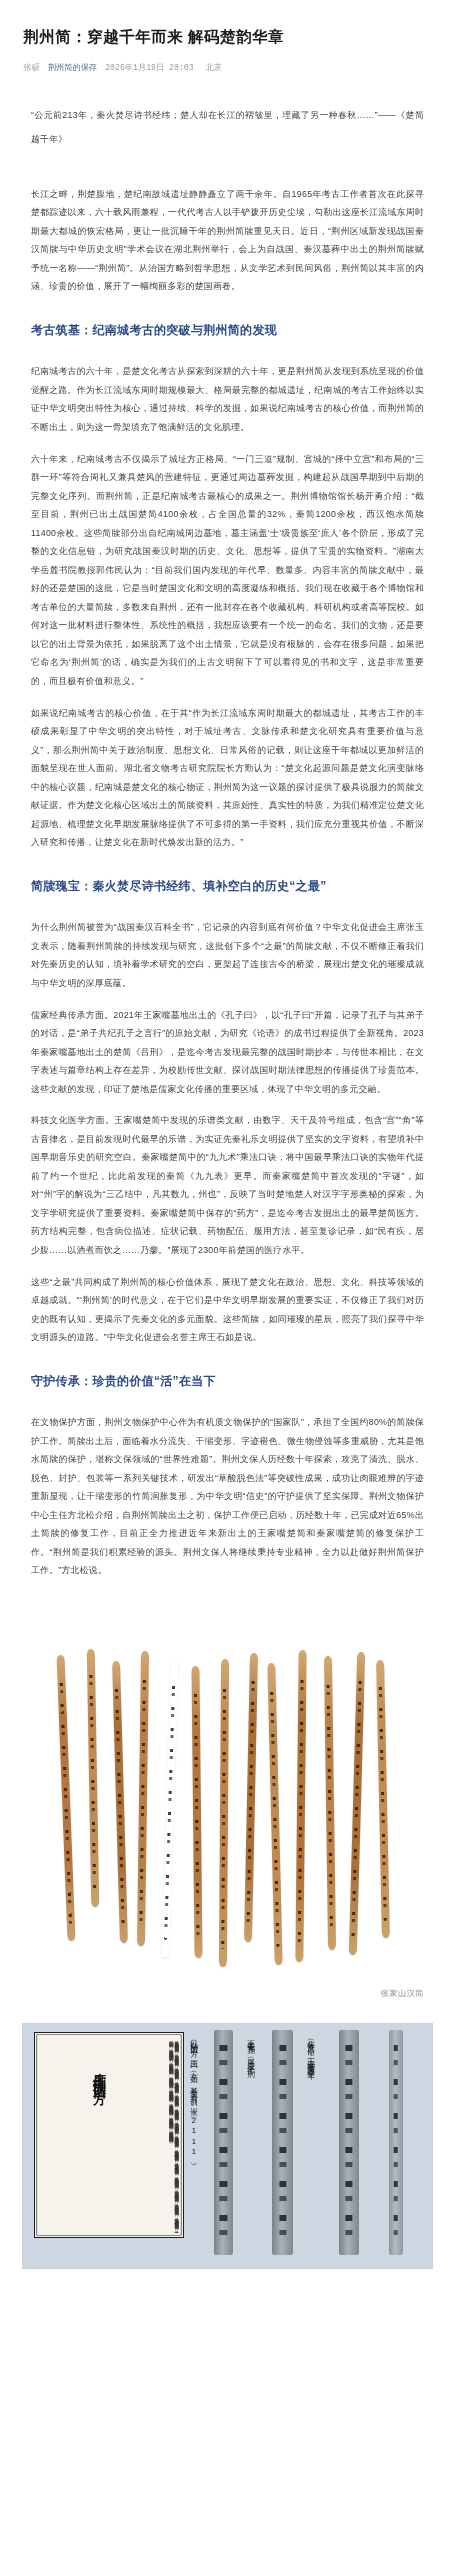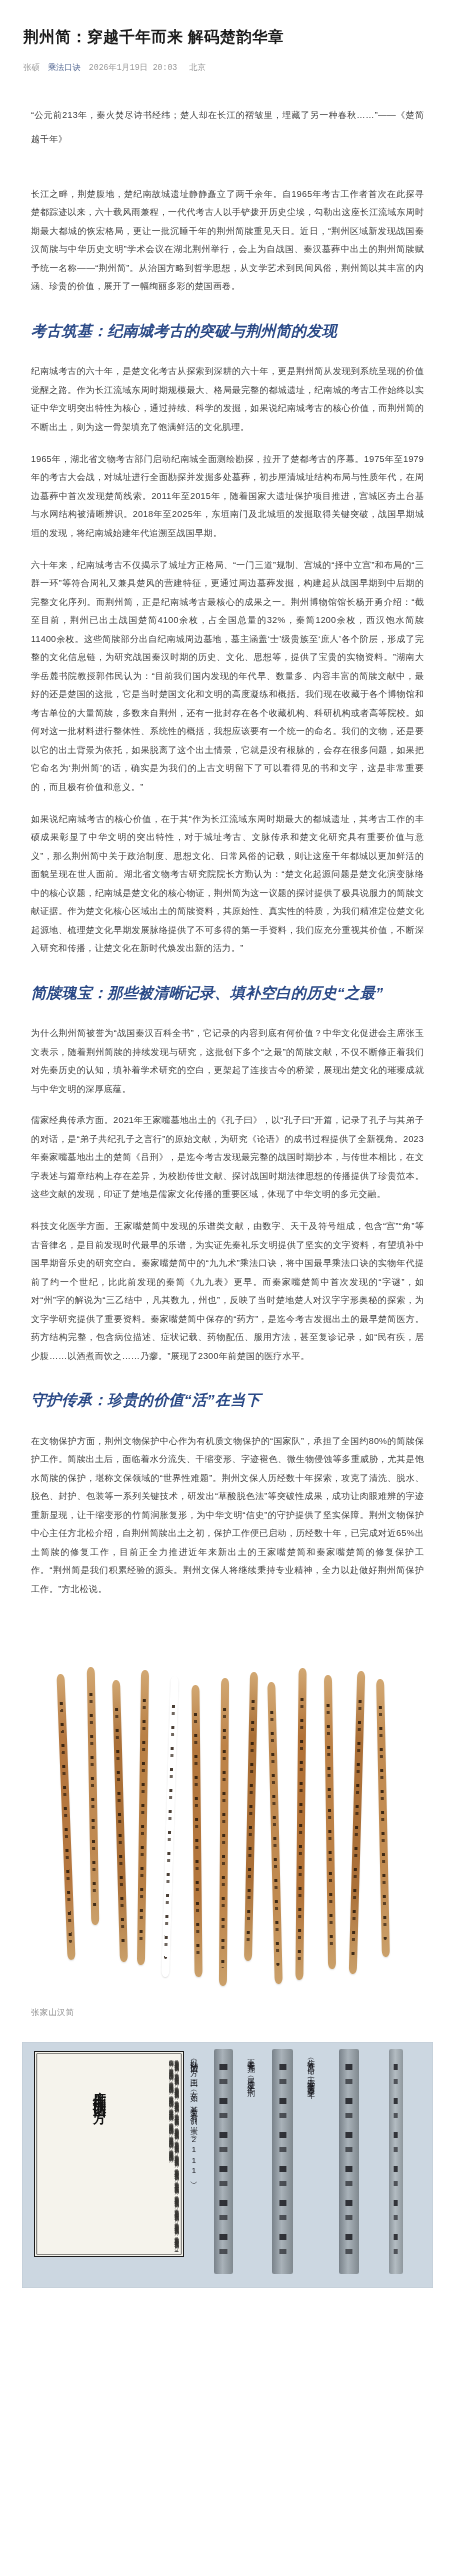--- a/index.html
+++ b/index.html
@@ -19,29 +19,29 @@
   .blob.b1{left:15.5px;top:5.2px;width:402px;height:155px;}
   .blob.b2{left:165px;top:-14.4px;width:289px;height:134px;background:#fcead6;}
   .blob.b3{left:62px;top:77px;width:381px;height:134px;background:#fdf0e1;}
   .blob.b4{left:247px;top:124px;width:216px;height:103px;background:#fbe6cd;}
   .blob.b5{left:-5.2px;top:103px;width:155px;height:93px;background:#fdf1e4;}
   .intro{position:relative;z-index:1;padding:23px 14.4px 15.5px 18.5px;font-size:8.8px;line-height:25px;color:#3d3d3d;text-align:justify;letter-spacing:0.3px;}
 
   .quote{position:relative;z-index:1;margin:30px 0 34px 0;font-size:8.8px;line-height:24px;color:#3d3d3d;letter-spacing:0.3px;text-align:justify;}
 
   .para{font-size:8.8px;line-height:18.5px;color:#3d3d3d;text-align:justify;letter-spacing:0.3px;margin:0 0 13.4px 0;}
-  .sec-h{font-size:15px;line-height:15.5px;font-weight:700;color:#2b4a87;margin:27px 0 24px 0;letter-spacing:0.3px;font-style:italic;}
+  .sec-h{font-size:12px;line-height:15.5px;font-weight:700;color:#2b4a87;margin:27px 0 24px 0;letter-spacing:0.3px;}
 
   
   .fig-slips{margin:66px auto 0 auto;width:340px;height:334px;position:relative;background:#fff;}
   .slip{position:absolute;border-radius:3.6px/6.2px;box-shadow:0 1px 1.5px rgba(0,0,0,.12);}
   .slip .ink{position:absolute;left:50%;transform:translateX(-50%);width:3.6px;top:8%;bottom:6%;
     background-image:repeating-linear-gradient(180deg,rgba(34,20,8,0) 0 4.6px,rgba(34,20,8,.82) 4.6px 7.7px,rgba(34,20,8,0) 7.7px 12.4px,rgba(34,20,8,.65) 12.4px 15px,rgba(34,20,8,0) 15px 21px);
     border-radius:1.5px;}
-  .figcap{margin:8.2px 0 0 0;text-align:left;font-size:8.2px;color:#8f8f8f;letter-spacing:0.5px;}
+  .figcap{margin:8.2px 0 0 0;text-align:right;font-size:8.2px;color:#8f8f8f;letter-spacing:0.5px;}
 
   
   .fig-panel{margin:24px 0 0 -8.8px;width:411px;height:246px;background:#ccd7e1;position:relative;box-shadow:inset 0 0 0 0.5px #bfcbd6;}
   .bookpage{position:absolute;left:11.3px;top:9.3px;width:148px;height:204px;background:#f5f3ec;
     border:1px solid #1d1d1d;box-shadow:inset 0 0 0 1.5px #f5f3ec,inset 0 0 0 2.1px #1d1d1d;overflow:hidden;}
   .dense{position:absolute;right:3.1px;top:4.1px;bottom:4.1px;left:3.1px;writing-mode:vertical-rl;
     font-size:4.6px;line-height:5.7px;color:#23221f;letter-spacing:0.5px;overflow:hidden;opacity:.92;}
   .bigcol{position:absolute;left:54px;top:28px;writing-mode:vertical-rl;font-size:13px;font-weight:700;color:#141414;letter-spacing:3.1px;background:#f5f3ec;padding:1px 1.5px;}
   .gslip{position:absolute;top:7.2px;height:225px;background:linear-gradient(90deg,#79828a,#a9b2b9 45%,#80898f);border-radius:2.1px;}
   .gslip .ink{position:absolute;left:50%;transform:translateX(-50%);width:7.2px;top:4%;bottom:4%;
@@ -52,37 +52,37 @@
 </style>
 </head>
 <body>
 
 <div class="page">
   <div class="content">
 
     <h1 class="title">荆州简：穿越千年而来 解码楚韵华章</h1>
 
     <div class="byline">
-      <span class="author">张硕</span><span class="source">乘法口诀</span><span class="time">2026年1月19日 20:03</span><span class="location">北京</span>
+      <span class="author">张硕</span><span class="source">荆州简的保存</span><span class="time">2026年1月19日 20:03</span><span class="location">北京</span>
     </div>
 
 
     <div class="quote">“公元前213年，秦火焚尽诗书经纬；楚人却在长江的褶皱里，埋藏了另一种春秋……”——《楚简越千年》</div>
 
     <div id="article-body">
         <p class="para">长江之畔，荆楚腹地，楚纪南故城遗址静静矗立了两千余年。自1965年考古工作者首次在此探寻楚都踪迹以来，六十载风雨兼程，一代代考古人以手铲拨开历史尘埃，勾勒出这座长江流域东周时期最大都城的恢宏格局，更让一批沉睡千年的荆州简牍重见天日。近日，“荆州区域新发现战国秦汉简牍与中华历史文明”学术会议在湖北荆州举行，会上为自战国、秦汉墓葬中出土的荆州简牍赋予统一名称——“荆州简”。从治国方略到哲学思想，从文学艺术到民间风俗，荆州简以其丰富的内涵、珍贵的价值，展开了一幅绚丽多彩的楚国画卷。</p>
         <h2 class="sec-h">考古筑基：纪南城考古的突破与荆州简的发现</h2>
         <p class="para">纪南城考古的六十年，是楚文化考古从探索到深耕的六十年，更是荆州简从发现到系统呈现的价值觉醒之路。作为长江流域东周时期规模最大、格局最完整的都城遗址，纪南城的考古工作始终以实证中华文明突出特性为核心，通过持续、科学的发掘，如果说纪南城考古的核心价值，而荆州简的不断出土，则为这一骨架填充了饱满鲜活的文化肌理。</p>
-        <p class="para">1965年，湖北省文物考古部门启动纪南城全面测绘勘探，拉开了楚都考古的序幕。1975年至1979年的考古大会战，对城址进行全面勘探并发掘多处墓葬，初步厘清城址结构布局与性质年代，在周边墓葬中首次发现楚简线索。2011年至2015年，随着国家大遗址保护项目推进，宫城区夯土台基与水网结构被清晰辨识。2018年至2025年，东垣南门及北城垣的发掘取得关键突破，战国早期城垣的发现，将纪南城始建年代追溯至战国早期。</p>
         <p class="para">六十年来，纪南城考古不仅揭示了城址方正格局、“一门三道”规制、宫城的“择中立宫”和布局的“三群一环”等符合周礼又兼具楚风的营建特征，更通过周边墓葬发掘，构建起从战国早期到中后期的完整文化序列。而荆州简，正是纪南城考古最核心的成果之一。荆州博物馆馆长杨开勇介绍：“截至目前，荆州已出土战国楚简4100余枚，占全国总量的32%，秦简1200余枚，西汉饱水简牍11400余枚。这些简牍部分出自纪南城周边墓地，墓主涵盖‘士’级贵族至‘庶人’各个阶层，形成了完整的文化信息链，为研究战国秦汉时期的历史、文化、思想等，提供了宝贵的实物资料。”湖南大学岳麓书院教授郭伟民认为：“目前我们国内发现的年代早、数量多、内容丰富的简牍文献中，最好的还是楚国的这批，它是当时楚国文化和文明的高度凝练和概括。我们现在收藏于各个博物馆和考古单位的大量简牍，多数来自荆州，还有一批封存在各个收藏机构、科研机构或者高等院校。如何对这一批材料进行整体性、系统性的概括，我想应该要有一个统一的命名。我们的文物，还是要以它的出土背景为依托，如果脱离了这个出土情景，它就是没有根脉的，会存在很多问题，如果把它命名为‘荆州简’的话，确实是为我们的上古文明留下了可以看得见的书和文字，这是非常重要的，而且极有价值和意义。”</p>
         <p class="para">如果说纪南城考古的核心价值，在于其“作为长江流域东周时期最大的都城遗址，其考古工作的丰硕成果彰显了中华文明的突出特性，对于城址考古、文脉传承和楚文化研究具有重要价值与意义”，那么荆州简中关于政治制度、思想文化、日常风俗的记载，则让这座千年都城以更加鲜活的面貌呈现在世人面前。湖北省文物考古研究院院长方勤认为：“楚文化起源问题是楚文化演变脉络中的核心议题，纪南城是楚文化的核心物证，荆州简为这一议题的探讨提供了极具说服力的简牍文献证据。作为楚文化核心区域出土的简牍资料，其原始性、真实性的特质，为我们精准定位楚文化起源地、梳理楚文化早期发展脉络提供了不可多得的第一手资料，我们应充分重视其价值，不断深入研究和传播，让楚文化在新时代焕发出新的活力。”</p>
-        <h2 class="sec-h">简牍瑰宝：那些被清晰记录、填补空白的历史“之最”</h2>
+        <h2 class="sec-h">简牍瑰宝：秦火焚尽诗书经纬、填补空白的历史“之最”</h2>
         <p class="para">为什么荆州简被誉为“战国秦汉百科全书”，它记录的内容到底有何价值？中华文化促进会主席张玉文表示，随着荆州简牍的持续发现与研究，这批创下多个“之最”的简牍文献，不仅不断修正着我们对先秦历史的认知，填补着学术研究的空白，更架起了连接古今的桥梁，展现出楚文化的璀璨成就与中华文明的深厚底蕴。</p>
         <p class="para">儒家经典传承方面。2021年王家嘴墓地出土的《孔子曰》，以“孔子曰”开篇，记录了孔子与其弟子的对话，是“弟子共纪孔子之言行”的原始文献，为研究《论语》的成书过程提供了全新视角。2023年秦家嘴墓地出土的楚简《吕刑》，是迄今考古发现最完整的战国时期抄本，与传世本相比，在文字表述与篇章结构上存在差异，为校勘传世文献、探讨战国时期法律思想的传播提供了珍贵范本。这些文献的发现，印证了楚地是儒家文化传播的重要区域，体现了中华文明的多元交融。</p>
         <p class="para">科技文化医学方面。王家嘴楚简中发现的乐谱类文献，由数字、天干及符号组成，包含“宫”“角”等古音律名，是目前发现时代最早的乐谱，为实证先秦礼乐文明提供了坚实的文字资料，有望填补中国早期音乐史的研究空白。秦家嘴楚简中的“九九术”乘法口诀，将中国最早乘法口诀的实物年代提前了约一个世纪，比此前发现的秦简《九九表》更早。而秦家嘴楚简中首次发现的“字谜”，如对“州”字的解说为“三乙结中，凡其数九，州也”，反映了当时楚地楚人对汉字字形奥秘的探索，为文字学研究提供了重要资料。秦家嘴楚简中保存的“药方”，是迄今考古发掘出土的最早楚简医方。药方结构完整，包含病位描述、症状记载、药物配伍、服用方法，甚至复诊记录，如“民有疾，居少腹……以酒煮而饮之……乃瘳。”展现了2300年前楚国的医疗水平。</p>
+        <p class="para">这些“之最”共同构成了荆州简的核心价值体系，展现了楚文化在政治、思想、文化、科技等领域的卓越成就。“‘荆州简’的时代意义，在于它们是中华文明早期发展的重要实证，不仅修正了我们对历史的既有认知，更揭示了先秦文化的多元面貌。这些简牍，如同璀璨的星辰，照亮了我们探寻中华文明源头的道路。”中华文化促进会名誉主席王石如是说。</p>
         <h2 class="sec-h">守护传承：珍贵的价值“活”在当下</h2>
         <p class="para">在文物保护方面，荆州文物保护中心作为有机质文物保护的“国家队”，承担了全国约80%的简牍保护工作。简牍出土后，面临着水分流失、干缩变形、字迹褪色、微生物侵蚀等多重威胁，尤其是饱水简牍的保护，堪称文保领域的“世界性难题”。荆州文保人历经数十年探索，攻克了清洗、脱水、脱色、封护、包装等一系列关键技术，研发出“草酸脱色法”等突破性成果，成功让肉眼难辨的字迹重新显现，让干缩变形的竹简润胀复形，为中华文明“信史”的守护提供了坚实保障。荆州文物保护中心主任方北松介绍，自荆州简牍出土之初，保护工作便已启动，历经数十年，已完成对近65%出土简牍的修复工作，目前正全力推进近年来新出土的王家嘴楚简和秦家嘴楚简的修复保护工作。“荆州简是我们积累经验的源头。荆州文保人将继续秉持专业精神，全力以赴做好荆州简保护工作。”方北松说。</p>
   <figure style="margin:0;">
     <div class="fig-slips">
             <div class="slip" style="left: 4.1px; top: 9.3px; width: 7.7px; height: 286px; transform: rotate(-2.2deg); background: linear-gradient(rgb(210, 168, 115), rgb(181, 119, 63) 22%, rgb(181, 119, 63) 72%, rgb(202, 160, 106));">
               <div class="ink"></div>
             </div>
             <div class="slip" style="left: 31px; top: 3.1px; width: 7.7px; height: 258px; transform: rotate(-1deg); background: linear-gradient(rgb(210, 168, 115), rgb(192, 138, 82) 22%, rgb(192, 138, 82) 72%, rgb(202, 160, 106));">
               <div class="ink"></div>
             </div>

